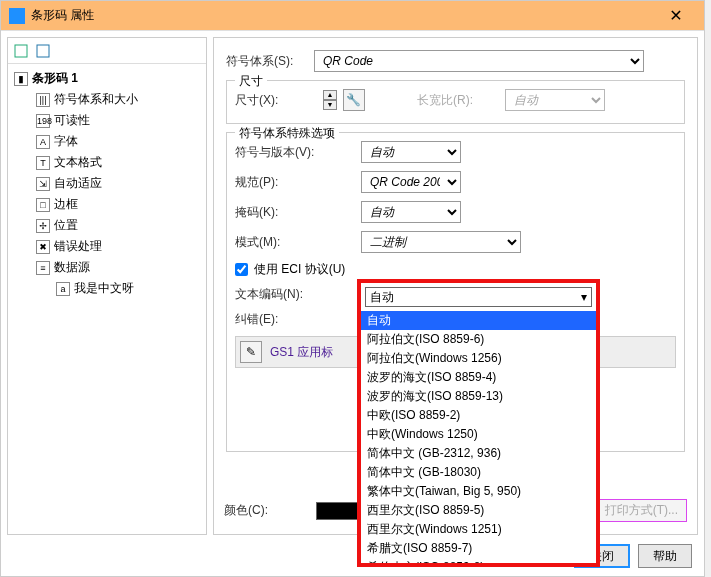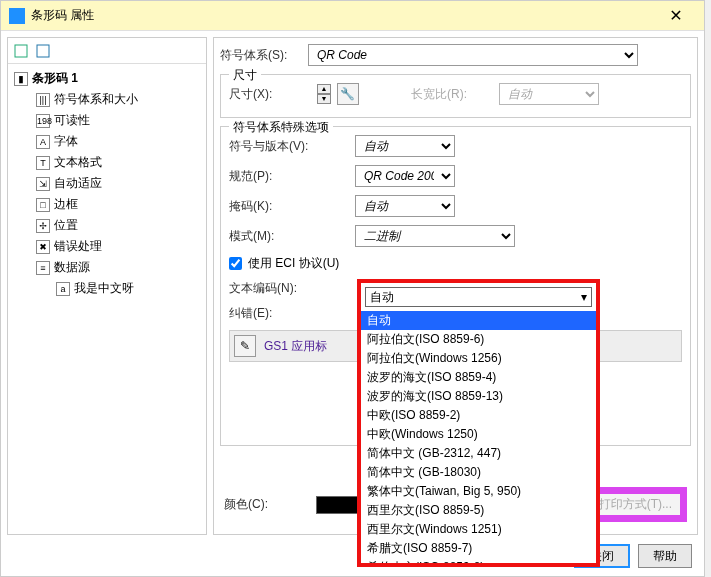--- a/index.html
+++ b/index.html
@@ -1,31 +1,31 @@
 <!DOCTYPE html>
 <html><head>
 <meta charset="utf-8">
 <style>
 * { box-sizing: border-box; margin: 0; padding: 0; font-family: "Microsoft YaHei", "SimSun", Arial, sans-serif; font-size: 12px; }
 body { background: #f0f0f0; width: 711px; height: 577px; overflow: hidden; }
 .window { background: #fff; width: 705px; height: 577px; border: 1px solid #ccc; position: relative; }
-.titlebar { height: 30px; background: #fef9c3; border-bottom: 1px solid #e0e0e0; display: flex; align-items: center; padding: 0 8px; }
+.titlebar { height: 30px; background: #fdba74; border-bottom: 1px solid #e0e0e0; display: flex; align-items: center; padding: 0 8px; }
 .titlebar-icon { width: 16px; height: 16px; background: #1e90ff; margin-right: 6px; }
 .titlebar-title { flex: 1; }
 .titlebar-close { width: 40px; text-align: center; font-size: 16px; cursor: pointer; }
 .body { display: flex; height: calc(100% - 65px); }
 .sidebar { width: 200px; border: 1px solid #ccc; margin: 6px; background: #fff; display: flex; flex-direction: column; }
 .sidebar-toolbar { height: 26px; border-bottom: 1px solid #ddd; display: flex; align-items: center; padding: 0 4px; gap: 4px; }
 .sidebar-toolbar span { width: 18px; height: 18px; display: inline-flex; align-items: center; justify-content: center; }
 .tree { padding: 4px 0; }
 .tree-root { font-weight: bold; padding: 2px 6px; display: flex; align-items: center; gap: 4px; }
 .tree-item { padding: 2px 6px 2px 28px; display: flex; align-items: center; gap: 4px; cursor: pointer; }
 .tree-sub { padding-left: 48px; }
 .ticon { width: 14px; height: 14px; display: inline-block; border: 1px solid #888; font-size: 9px; text-align: center; line-height: 12px; }
-.main { flex: 1; margin: 6px 6px 6px 0; border: 1px solid #ccc; padding: 6px; position: relative; background: #fff; }
+.main { flex: 1; margin: 6px 6px 6px 0; border: 1px solid #ccc; padding: 12px; position: relative; background: #fff; }
 .row { display: flex; align-items: center; margin-bottom: 8px; gap: 6px; }
 .label { width: 82px; color: #333; }
 .label.disabled { color: #aaa; }
 .group { border: 1px solid #ccc; padding: 8px 8px 4px 8px; margin-top: 4px; margin-bottom: 8px; position: relative; }
 .group-title { position: absolute; top: -8px; left: 8px; background: #fff; padding: 0 4px; }
 select, input[type=text] { height: 22px; border: 1px solid #999; padding: 0 4px; background: #fff; font-style: italic; }
 select.wide { width: 330px; }
 select.med { width: 100px; }
 input.num { width: 78px; }
 .btnrow { position: absolute; bottom: 8px; right: 12px; display: flex; gap: 8px; }
@@ -35,21 +35,21 @@
 .dropdown-sel { background: #fff; border: 1px solid #666; height: 20px; display:flex; align-items:center; padding:0 4px; justify-content: space-between; margin: 4px; }
 .dropdown-list { max-height: 252px; overflow: hidden; }
 .ditem { padding: 1px 6px; cursor: pointer; }
 .ditem.sel { background: #1e66ff; color: #fff; }
 .iconbtn { width: 22px; height: 22px; border: 1px solid #999; display:inline-flex; align-items:center; justify-content:center; background:#f4f4f4; }
 .colorswatch { width: 60px; height: 18px; background: #000; border: 1px solid #666; }
 .spin { display:flex; flex-direction:column; }
 .spin div { width:14px; height:10px; border:1px solid #888; font-size:7px; text-align:center; line-height:8px; background:#eee;}
 .gs1row { background:#eee; border:1px solid #ccc; padding:4px; display:flex; gap:8px; align-items:center; }
 .colorrow { display:flex; align-items:center; gap:10px; margin-top: 152px; }
-.printbtn { color:#aaa; border:7px solid #d946ef; background:#f4f4f4; padding:2px 8px; }
+.printbtn { color:#aaa; border:1px solid #d946ef; background:#f4f4f4; padding:2px 8px; }
 </style>
 </head>
 <body>
 
 <div class="window">
   <div class="titlebar">
     <div class="titlebar-icon"></div>
     <div class="titlebar-title">条形码 属性</div>
     <div class="titlebar-close">✕</div>
   </div>
@@ -191,21 +191,21 @@
       <span>▾</span>
     </div>
     <div class="dropdown-list" id="ddlist">
         <div class="ditem sel">自动</div>
         <div class="ditem">阿拉伯文(ISO 8859-6)</div>
         <div class="ditem">阿拉伯文(Windows 1256)</div>
         <div class="ditem">波罗的海文(ISO 8859-4)</div>
         <div class="ditem">波罗的海文(ISO 8859-13)</div>
         <div class="ditem">中欧(ISO 8859-2)</div>
         <div class="ditem">中欧(Windows 1250)</div>
-        <div class="ditem">简体中文 (GB-2312, 447)</div>
+        <div class="ditem">简体中文 (GB-2312, 936)</div>
         <div class="ditem">简体中文 (GB-18030)</div>
         <div class="ditem">繁体中文(Taiwan, Big 5, 950)</div>
         <div class="ditem">西里尔文(ISO 8859-5)</div>
         <div class="ditem">西里尔文(Windows 1251)</div>
         <div class="ditem">希腊文(ISO 8859-7)</div>
         <div class="ditem">希伯来文(ISO 8859-8)</div>
       </div>
   </div>
 </div>
 

